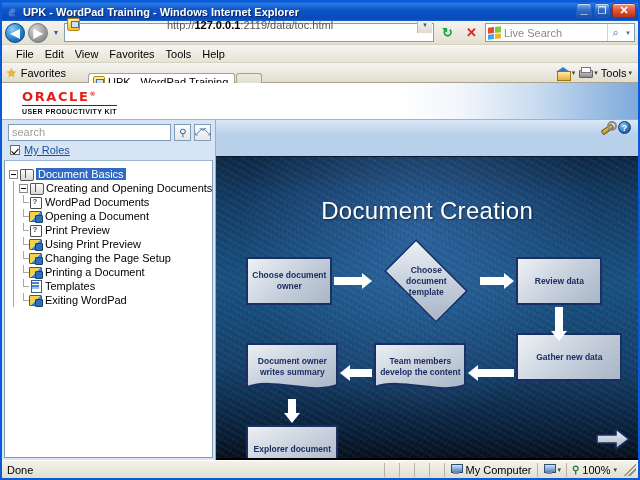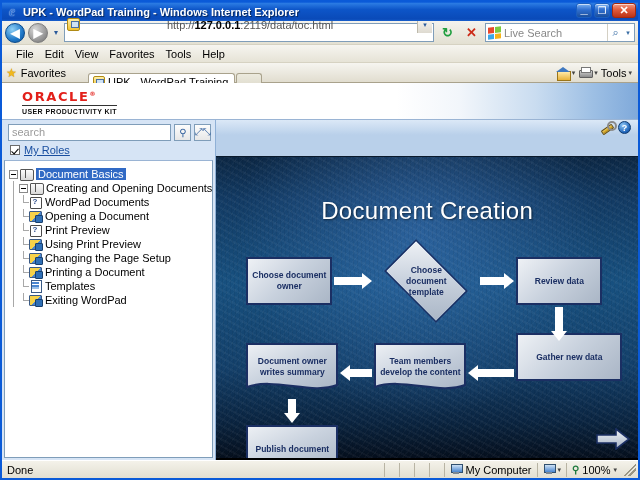--- a/index.html
+++ b/index.html
@@ -617,21 +617,21 @@
               <svg class="wv" viewBox="0 0 92 54" preserveAspectRatio="none">
                 <defs>
                   <linearGradient id="gn7" x1="0" y1="0" x2="1" y2="1">
                     <stop offset="0%" stop-color="#eef1f5"></stop>
                     <stop offset="48%" stop-color="#c9d2de"></stop>
                     <stop offset="100%" stop-color="#aab6c6"></stop>
                   </linearGradient>
                 </defs>
                 <path d="M1,1 L91,1 L91,42 C66.24,52 27.599999999999998,34 1,44 Z" fill="url(#gn7)" stroke="#1b2f63" stroke-width="2"></path>
               </svg>
-              <span class="wtx">Publish document</span>
+              <span class="wtx">Explorer document</span>
             </div>
             <div class="arrow right" style="left: 118px; width: 38px; top: 114px; height: 20px;">
               <span class="shaft"></span>
               <span class="head"></span>
             </div>
             <div class="arrow right" style="left: 264px; width: 34px; top: 114px; height: 20px;">
               <span class="shaft"></span>
               <span class="head"></span>
             </div>
             <div class="arrow down" style="top: 150px; height: 34px; left: 333px; width: 20px;">

